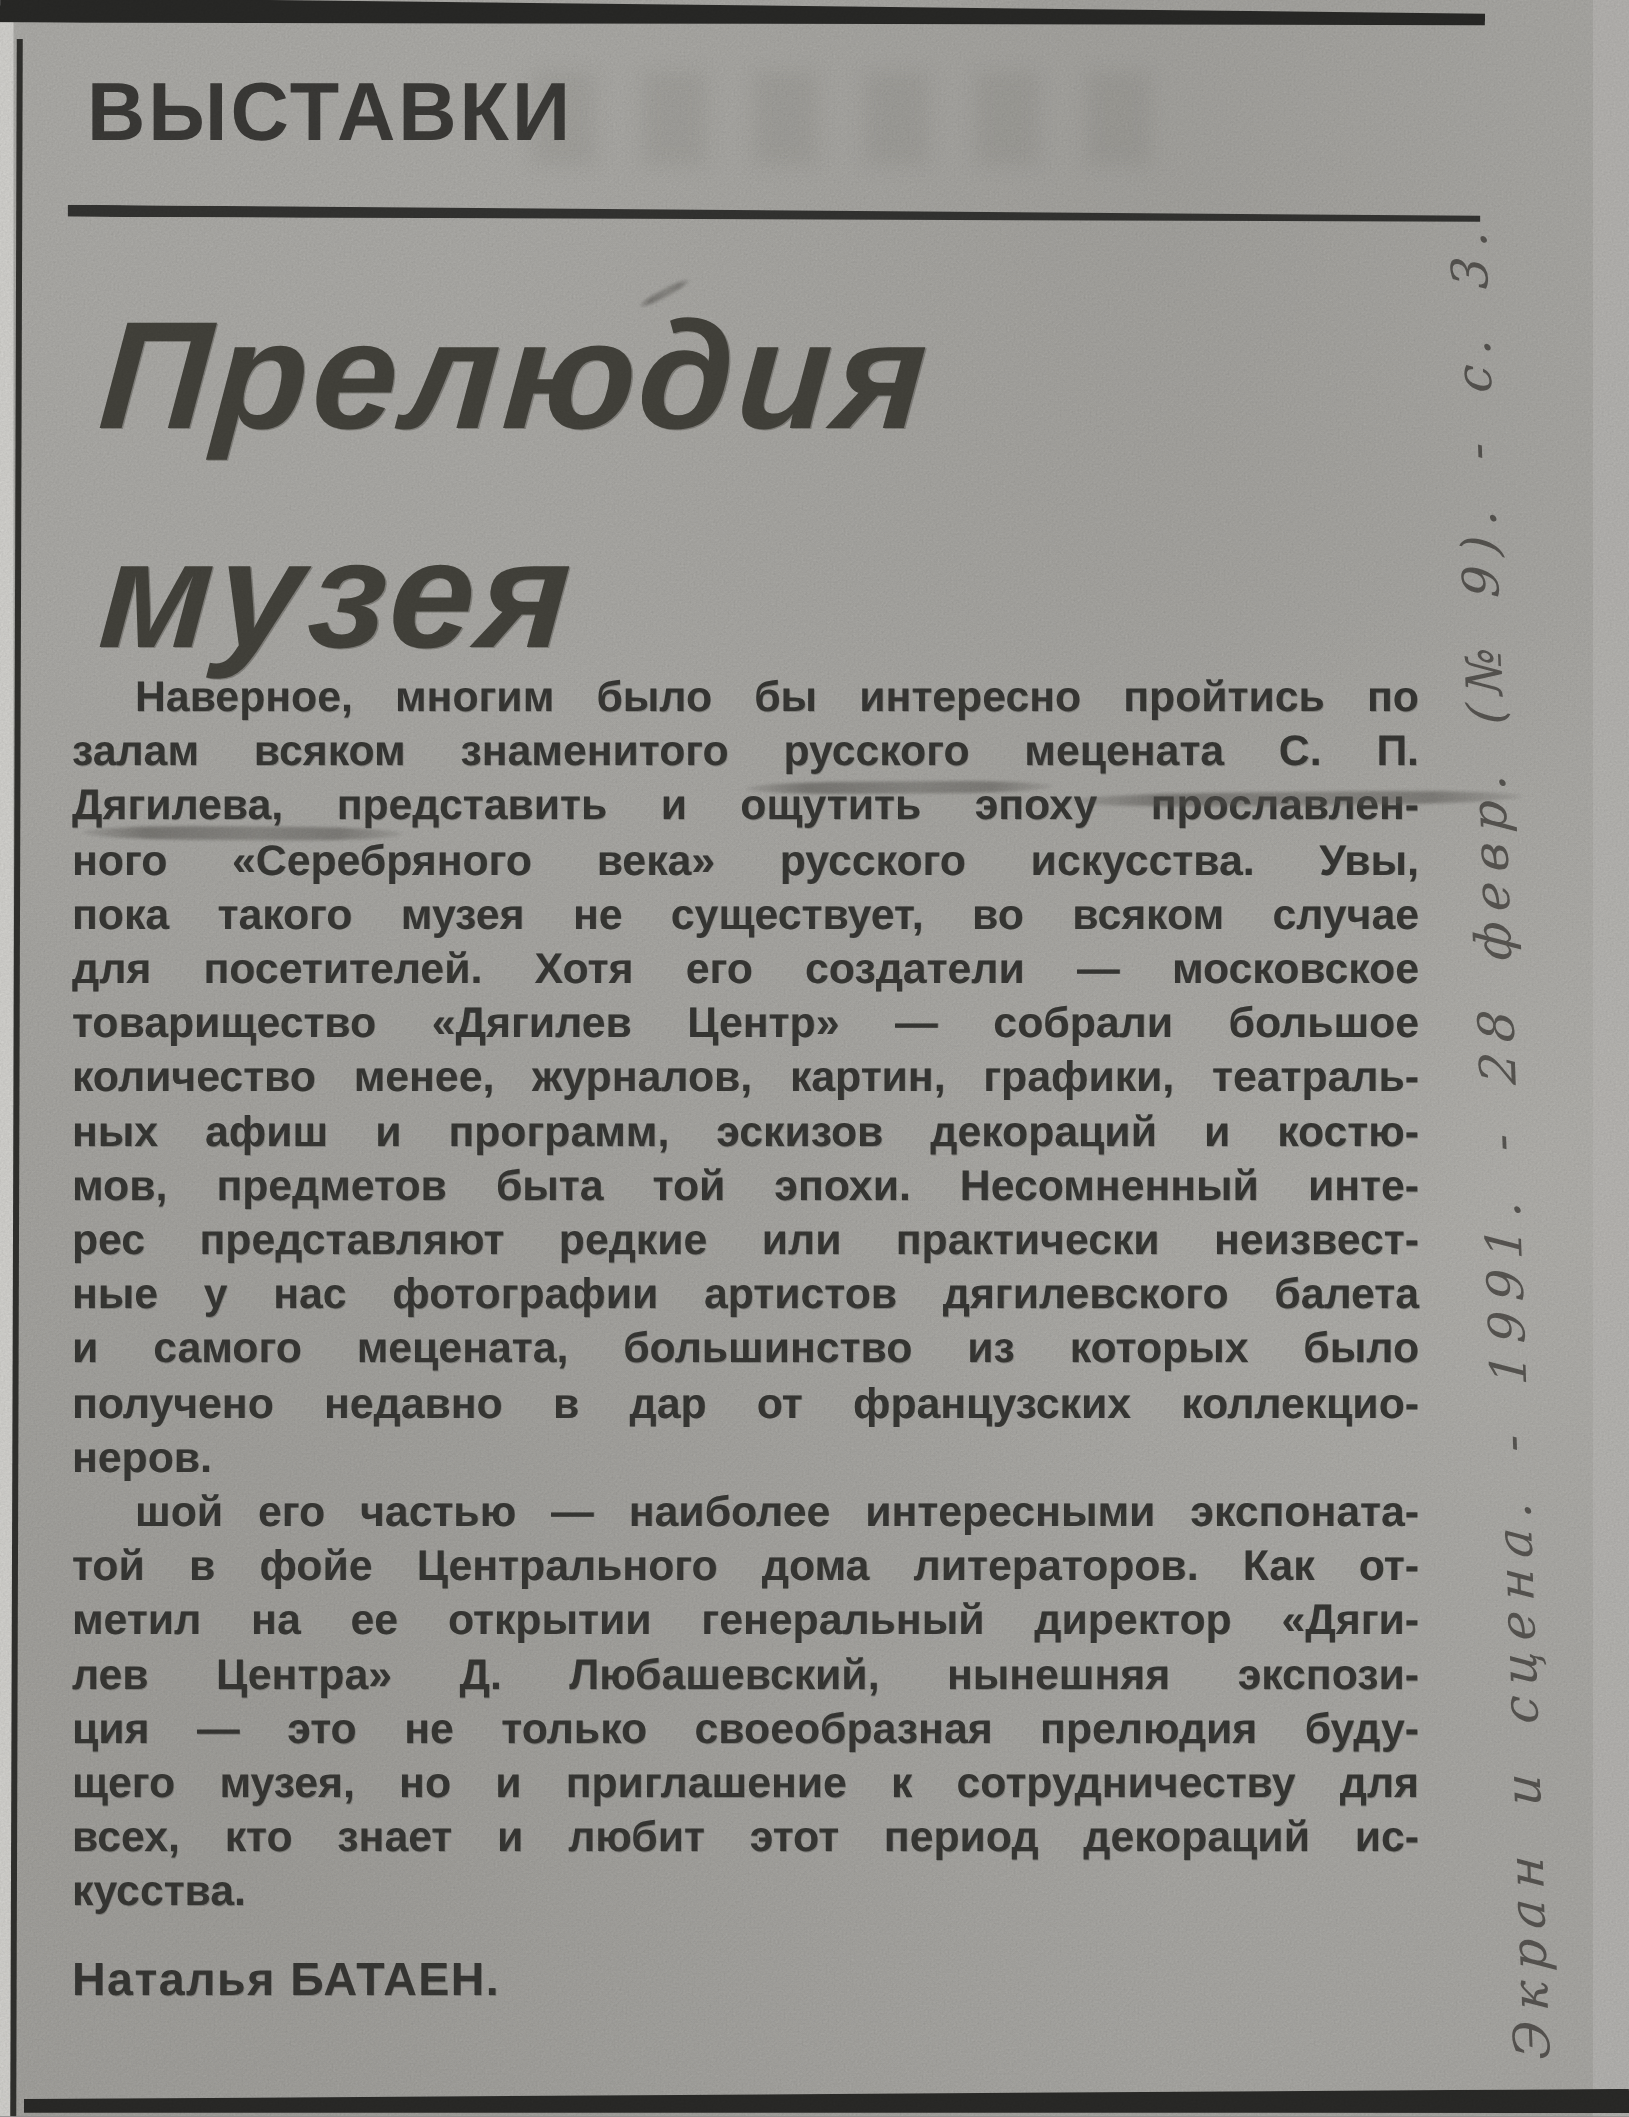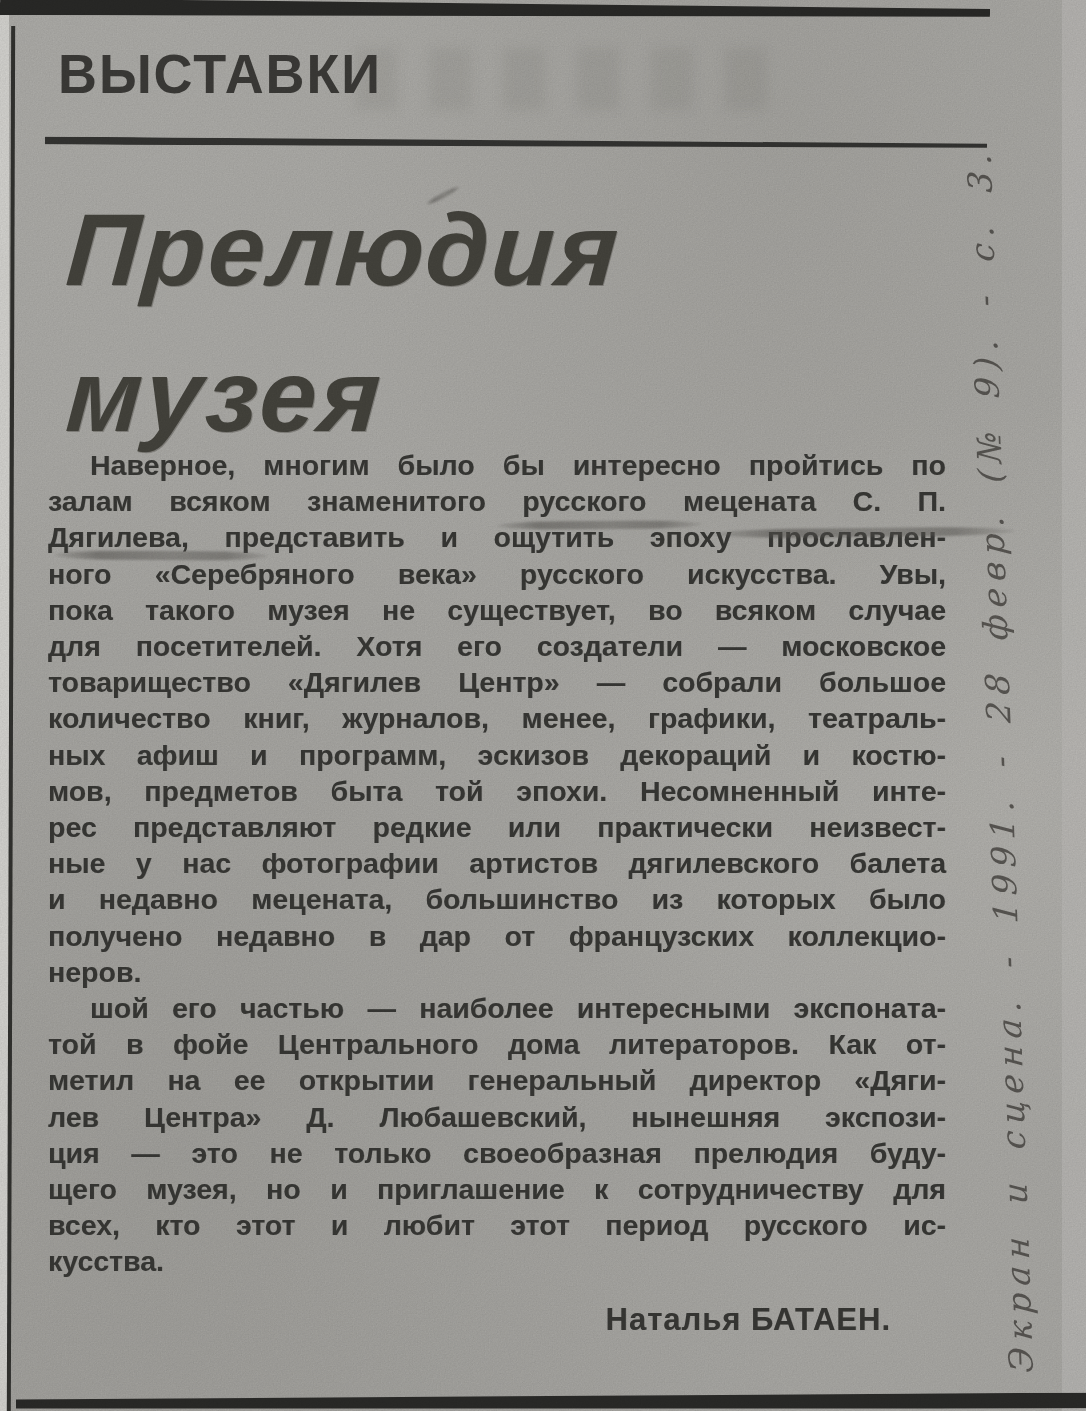--- a/index.html
+++ b/index.html
@@ -46,21 +46,21 @@
   .body-col { position:absolute; left:48px; top:447px; width:898px; color:#3a3a37; }
   .para { margin:0; }
   .bline {
     font-size:28.5px; font-weight:bold; line-height:36.2px;
     text-align:justify; text-align-last:justify;
     transform:scaleX(1); white-space:normal;
     text-shadow:.4px .4px 0 rgba(55,55,52,.3);
   }
   .para .bline:first-child { text-indent:42px; }
   .para .bline:last-child { text-align-last:left; }
-  .byline { margin-top:22px; padding-right:55px; text-align:right;
+  .byline { margin-top:22px; padding-right:55px; text-align:left;
     font-size:31px; font-weight:bold; letter-spacing:1px; color:#3a3a37;
     text-shadow:.4px .4px 0 rgba(55,55,52,.3); }
   
   .pencil { position:absolute; background:linear-gradient(90deg, rgba(96,94,90,.15), rgba(88,86,82,.55) 20%, rgba(90,88,84,.4) 55%, rgba(96,94,90,.55) 80%, rgba(110,108,104,.15));
     filter:blur(1px); border-radius:40%/60%; }
   .u-russkogo { left:497px; top:521px; width:205px; height:8px; transform:rotate(-.4deg); }
   .u-mecenata { left:713px; top:528px; width:302px; height:9px; transform:rotate(-.6deg); }
   .u-dyagileva { left:55px; top:551px; width:214px; height:9px; transform:rotate(.3deg); }
   .stroke-title { left:424px; top:193px; width:38px; height:5px; transform:rotate(-28deg); border-radius:50%; }
   .margin-note {
@@ -97,37 +97,37 @@
 
   <div class="body-col">
     <div class="para">
         <div class="bline">Наверное, многим было бы интересно пройтись по</div>
         <div class="bline">залам всяком знаменитого русского мецената С. П.</div>
         <div class="bline">Дягилева, представить и ощутить эпоху прославлен-</div>
         <div class="bline">ного «Серебряного века» русского искусства. Увы,</div>
         <div class="bline">пока такого музея не существует, во всяком случае</div>
         <div class="bline">для посетителей. Хотя его создатели — московское</div>
         <div class="bline">товарищество «Дягилев Центр» — собрали большое</div>
-        <div class="bline">количество книг, журналов, менее, графики, театраль-</div>
+        <div class="bline">количество менее, журналов, картин, графики, театраль-</div>
         <div class="bline">ных афиш и программ, эскизов декораций и костю-</div>
         <div class="bline">мов, предметов быта той эпохи. Несомненный инте-</div>
         <div class="bline">рес представляют редкие или практически неизвест-</div>
         <div class="bline">ные у нас фотографии артистов дягилевского балета</div>
-        <div class="bline">и недавно мецената, большинство из которых было</div>
+        <div class="bline">и самого мецената, большинство из которых было</div>
         <div class="bline">получено недавно в дар от французских коллекцио-</div>
         <div class="bline">неров.</div>
       </div>
     <div class="para">
         <div class="bline">шой его частью — наиболее интересными экспоната-</div>
         <div class="bline">той в фойе Центрального дома литераторов. Как от-</div>
         <div class="bline">метил на ее открытии генеральный директор «Дяги-</div>
         <div class="bline">лев Центра» Д. Любашевский, нынешняя экспози-</div>
         <div class="bline">ция — это не только своеобразная прелюдия буду-</div>
         <div class="bline">щего музея, но и приглашение к сотрудничеству для</div>
-        <div class="bline">всех, кто этот и любит этот период русского ис-</div>
+        <div class="bline">всех, кто знает и любит этот период декораций ис-</div>
         <div class="bline">кусства.</div>
       </div>
     <div class="byline">Наталья БАТАЕН.</div>
   </div>
 
   <div class="pencil u-russkogo"></div>
   <div class="pencil u-mecenata"></div>
   <div class="pencil u-dyagileva"></div>
   <div class="pencil stroke-title"></div>
 

